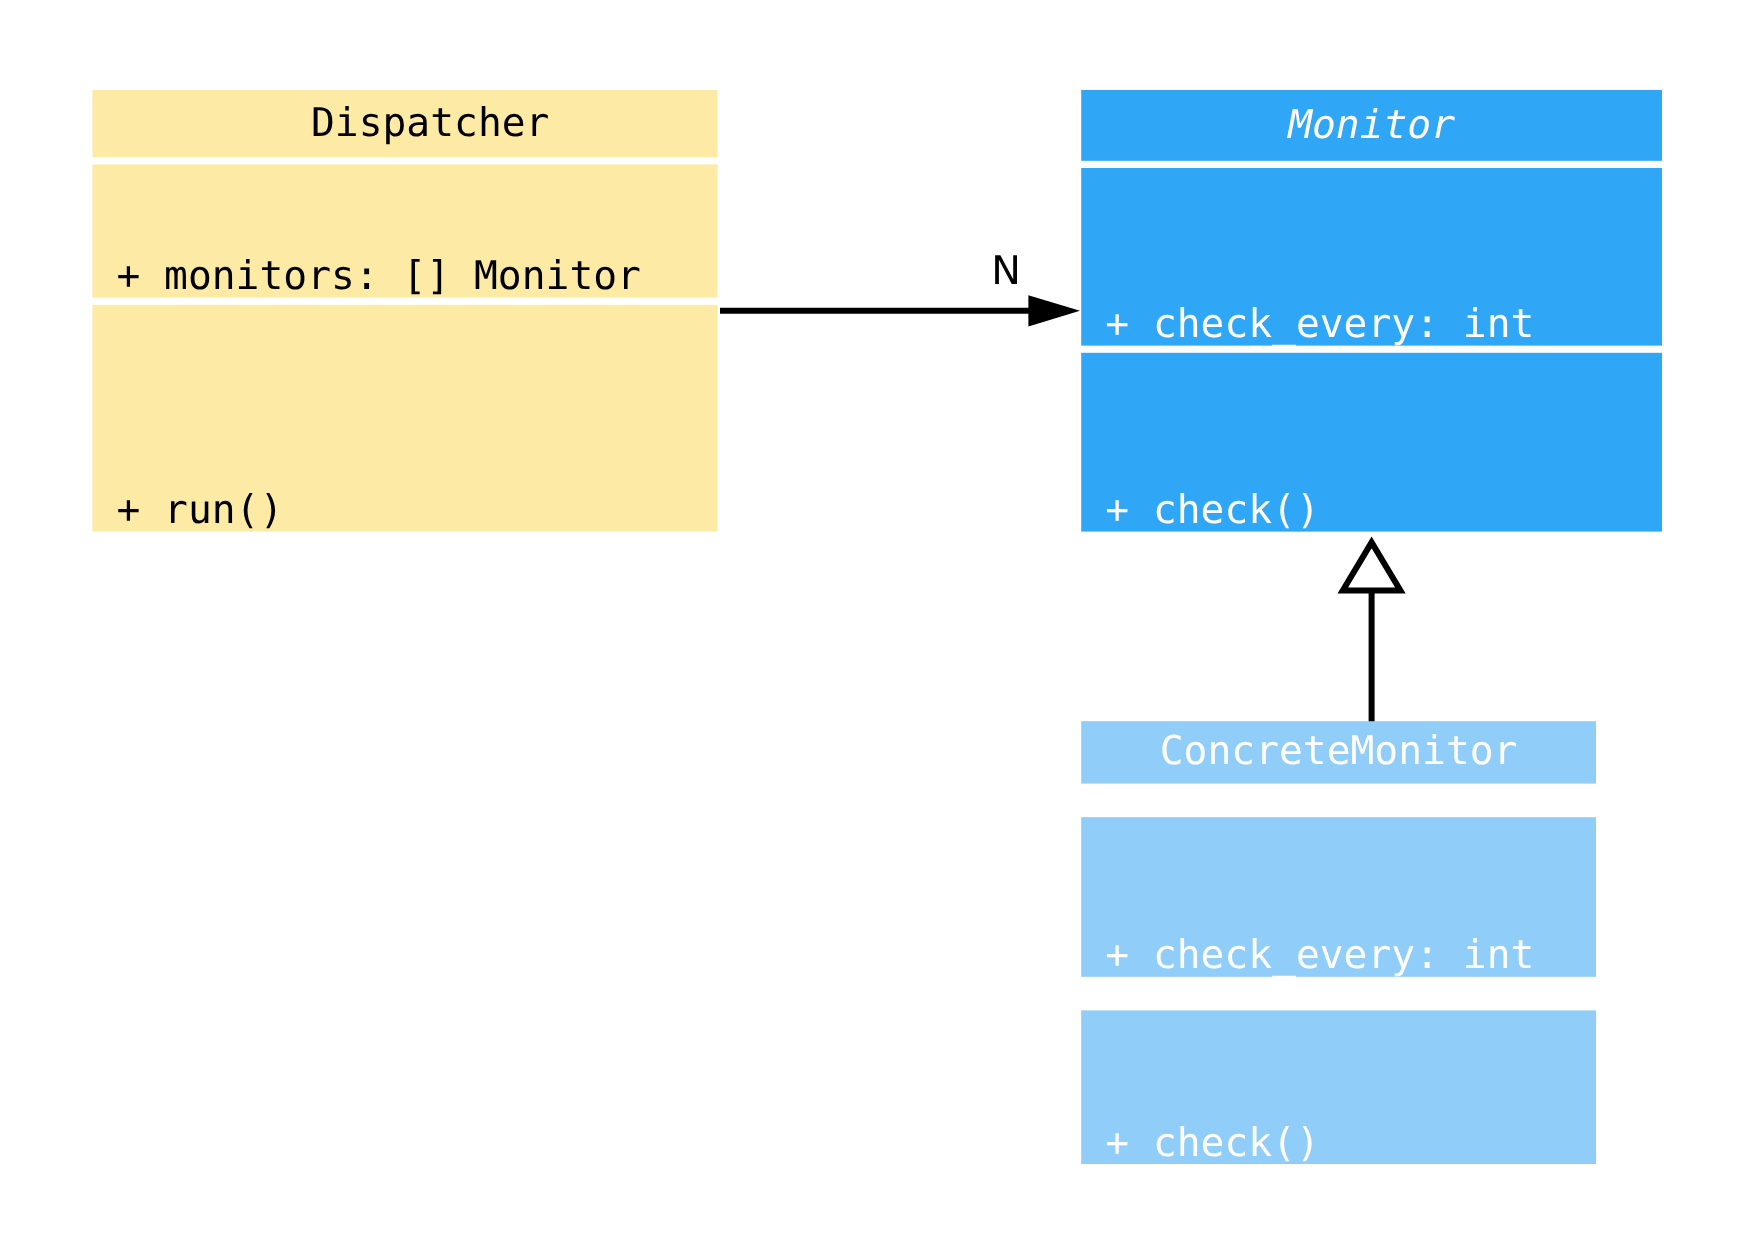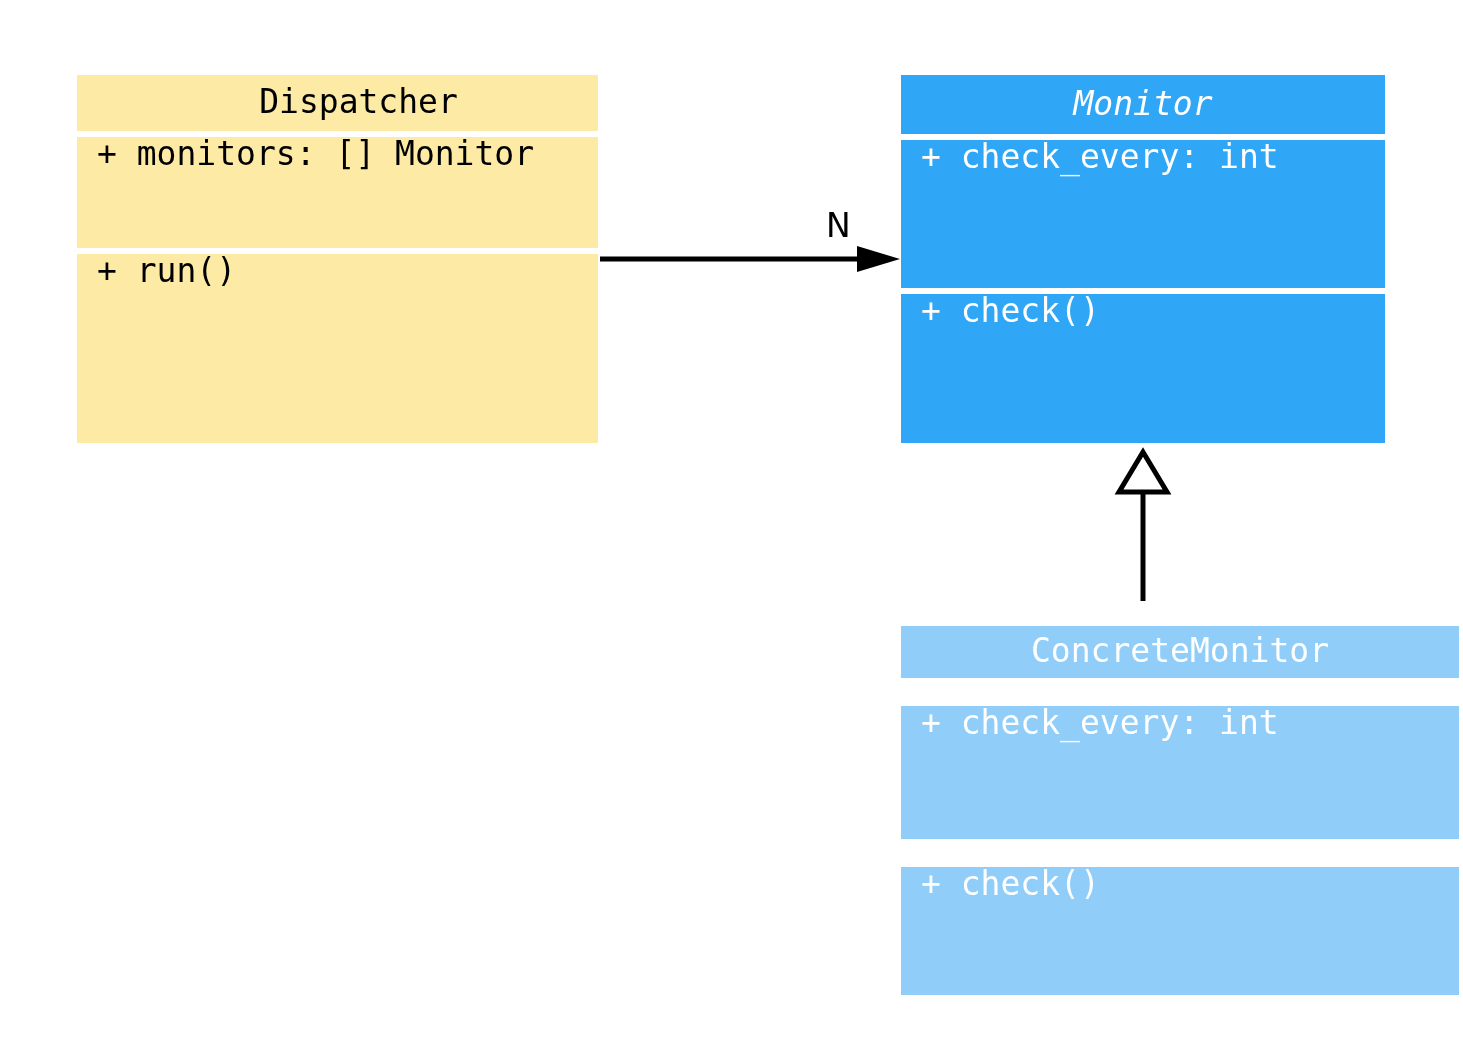--- a/index.html
+++ b/index.html
@@ -14,21 +14,21 @@
   .uml-class {
     position: absolute;
     display: flex;
     flex-direction: column;
     gap: 6px;
     font-size: 33px;
   }
   .sec {
     display: flex;
     flex-direction: column;
-    justify-content: flex-start;
+    justify-content: flex-end;
     padding-left: 20px;
     line-height: 1.06;
   }
   .sec.title {
     align-items: center;
     justify-content: center;
     padding-left: 0;
   }
 
   
@@ -39,21 +39,21 @@
   .c-dispatcher .sec.methods { height: 200px; }
 
   
   .c-monitor { left: 901px; top: 75px; width: 484px; height: 368px; color: #ffffff; }
   .c-monitor .sec { background: #2FA6F6; }
   .c-monitor .sec.title   { height: 59px; font-style: italic; }
   .c-monitor .sec.attrs   { height: 148px; }
   .c-monitor .sec.methods { height: 149px; }
 
   
-  .c-concrete { left: 901px; top: 626px; width: 558px; height: 369px; color: #ffffff; gap: 28px; }
+  .c-concrete { left: 901px; top: 601px; width: 429px; height: 369px; color: #ffffff; gap: 28px; }
   .c-concrete .sec { background: #90CDF9; }
   .c-concrete .sec.title   { height: 59px; }
   .c-concrete .sec.attrs   { height: 152px; }
   .c-concrete .sec.methods { height: 146px; }
 
   .overlay {
     position: absolute;
     left: 0; top: 0;
     width: 1463px; height: 1048px;
     pointer-events: none;

